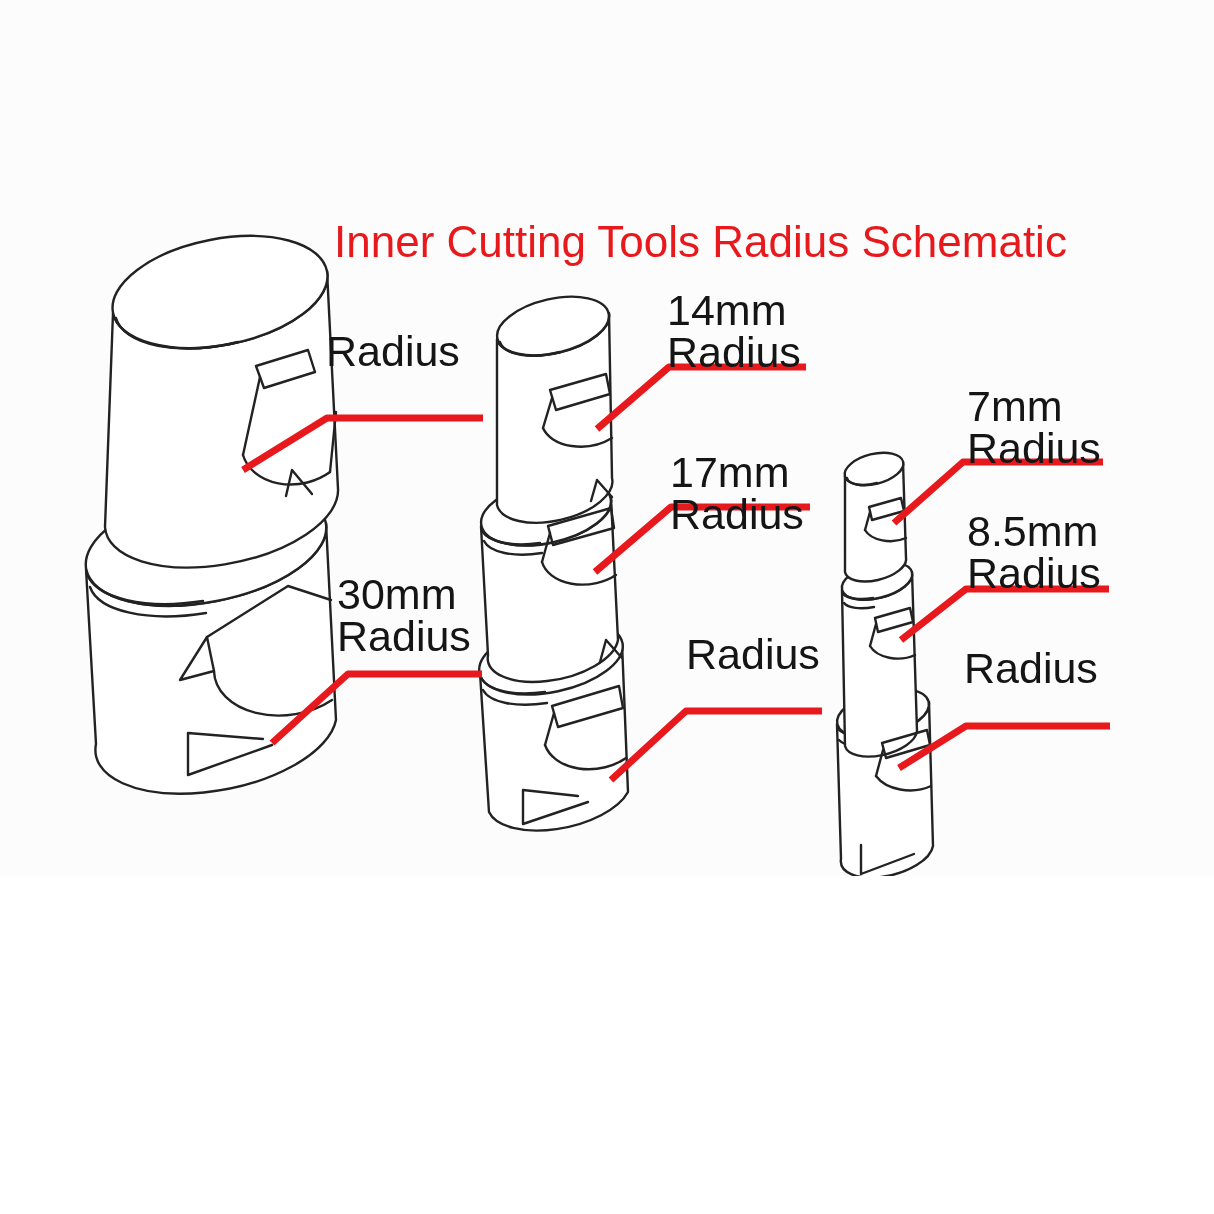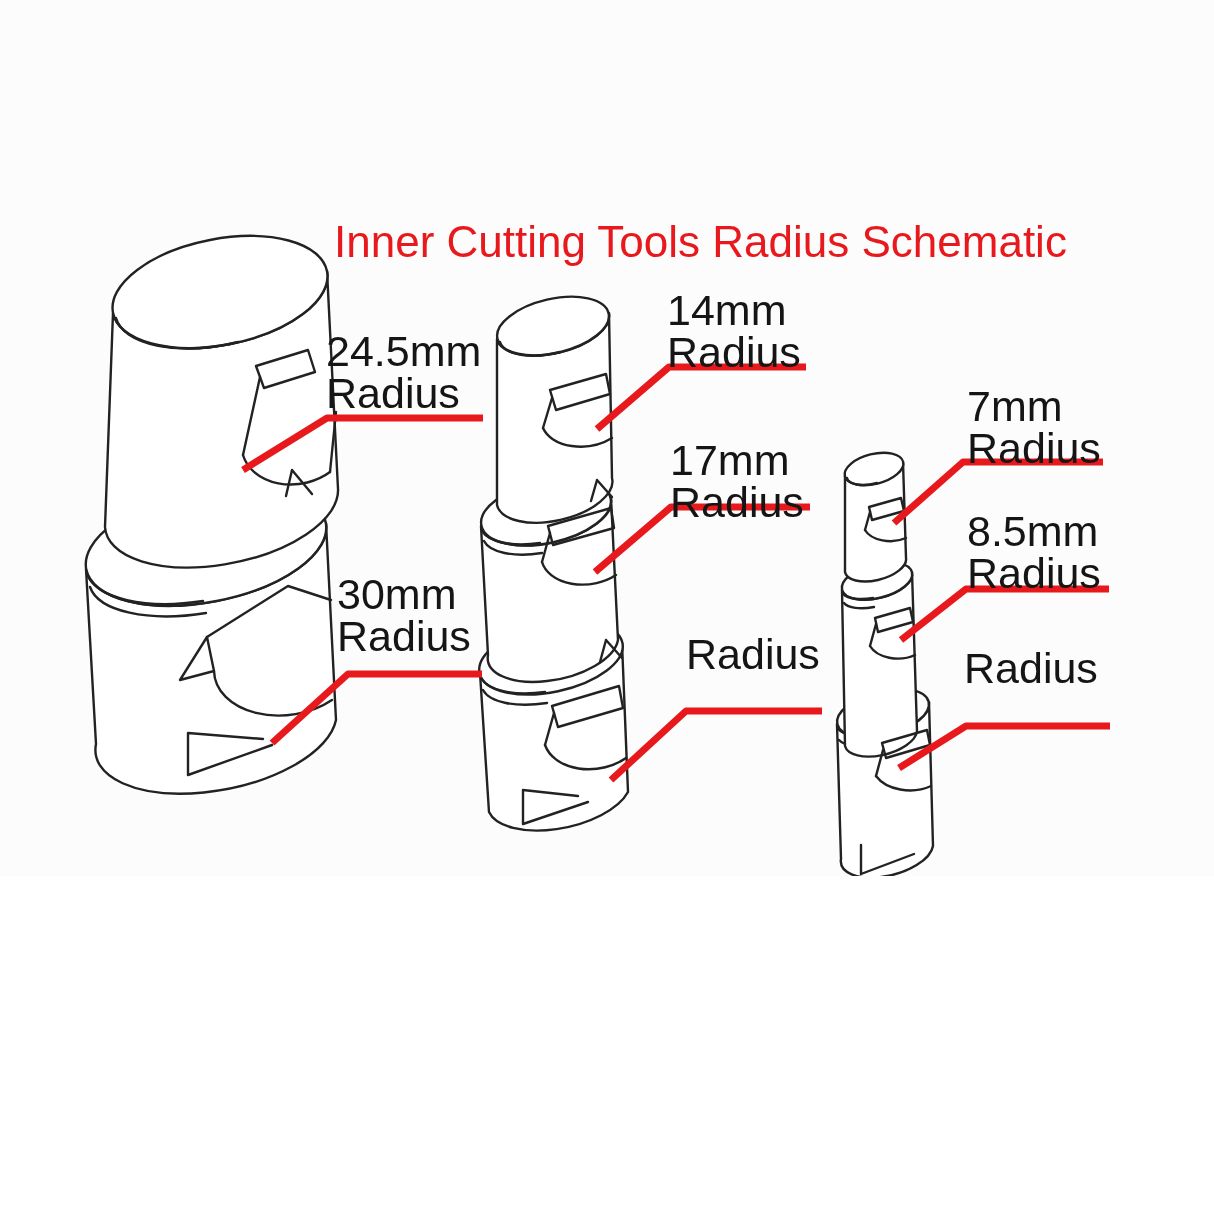--- a/index.html
+++ b/index.html
@@ -128,32 +128,31 @@
       <polyline class="leader" points="822,711 686,711 611,780"></polyline>
       <polyline class="leader" points="1103,462 963,462 894,523"></polyline>
       <polyline class="leader" points="1109,589 966,589 901,640"></polyline>
       <polyline class="leader" points="1110,726 966,726 899,768"></polyline>
     </g>
   </svg>
 
   <div class="title">Inner Cutting Tools Radius Schematic</div>
 
   <div class="callout" style="left:326px;top:331px">
-    <div>24.5mm</div>
     <div>Radius</div>
   </div>
   <div class="callout" style="left:337px;top:574px">
     <div>30mm</div>
     <div>Radius</div>
   </div>
   <div class="callout" style="left:667px;top:290px">
     <div>14mm</div>
     <div>Radius</div>
   </div>
-  <div class="callout" style="left:670px;top:440px">
+  <div class="callout" style="left:670px;top:452px">
     <div>17mm</div>
     <div>Radius</div>
   </div>
   <div class="callout" style="left:686px;top:634px">
     <div>Radius</div>
   </div>
   <div class="callout" style="left:967px;top:386px">
     <div>7mm</div>
     <div>Radius</div>
   </div>

